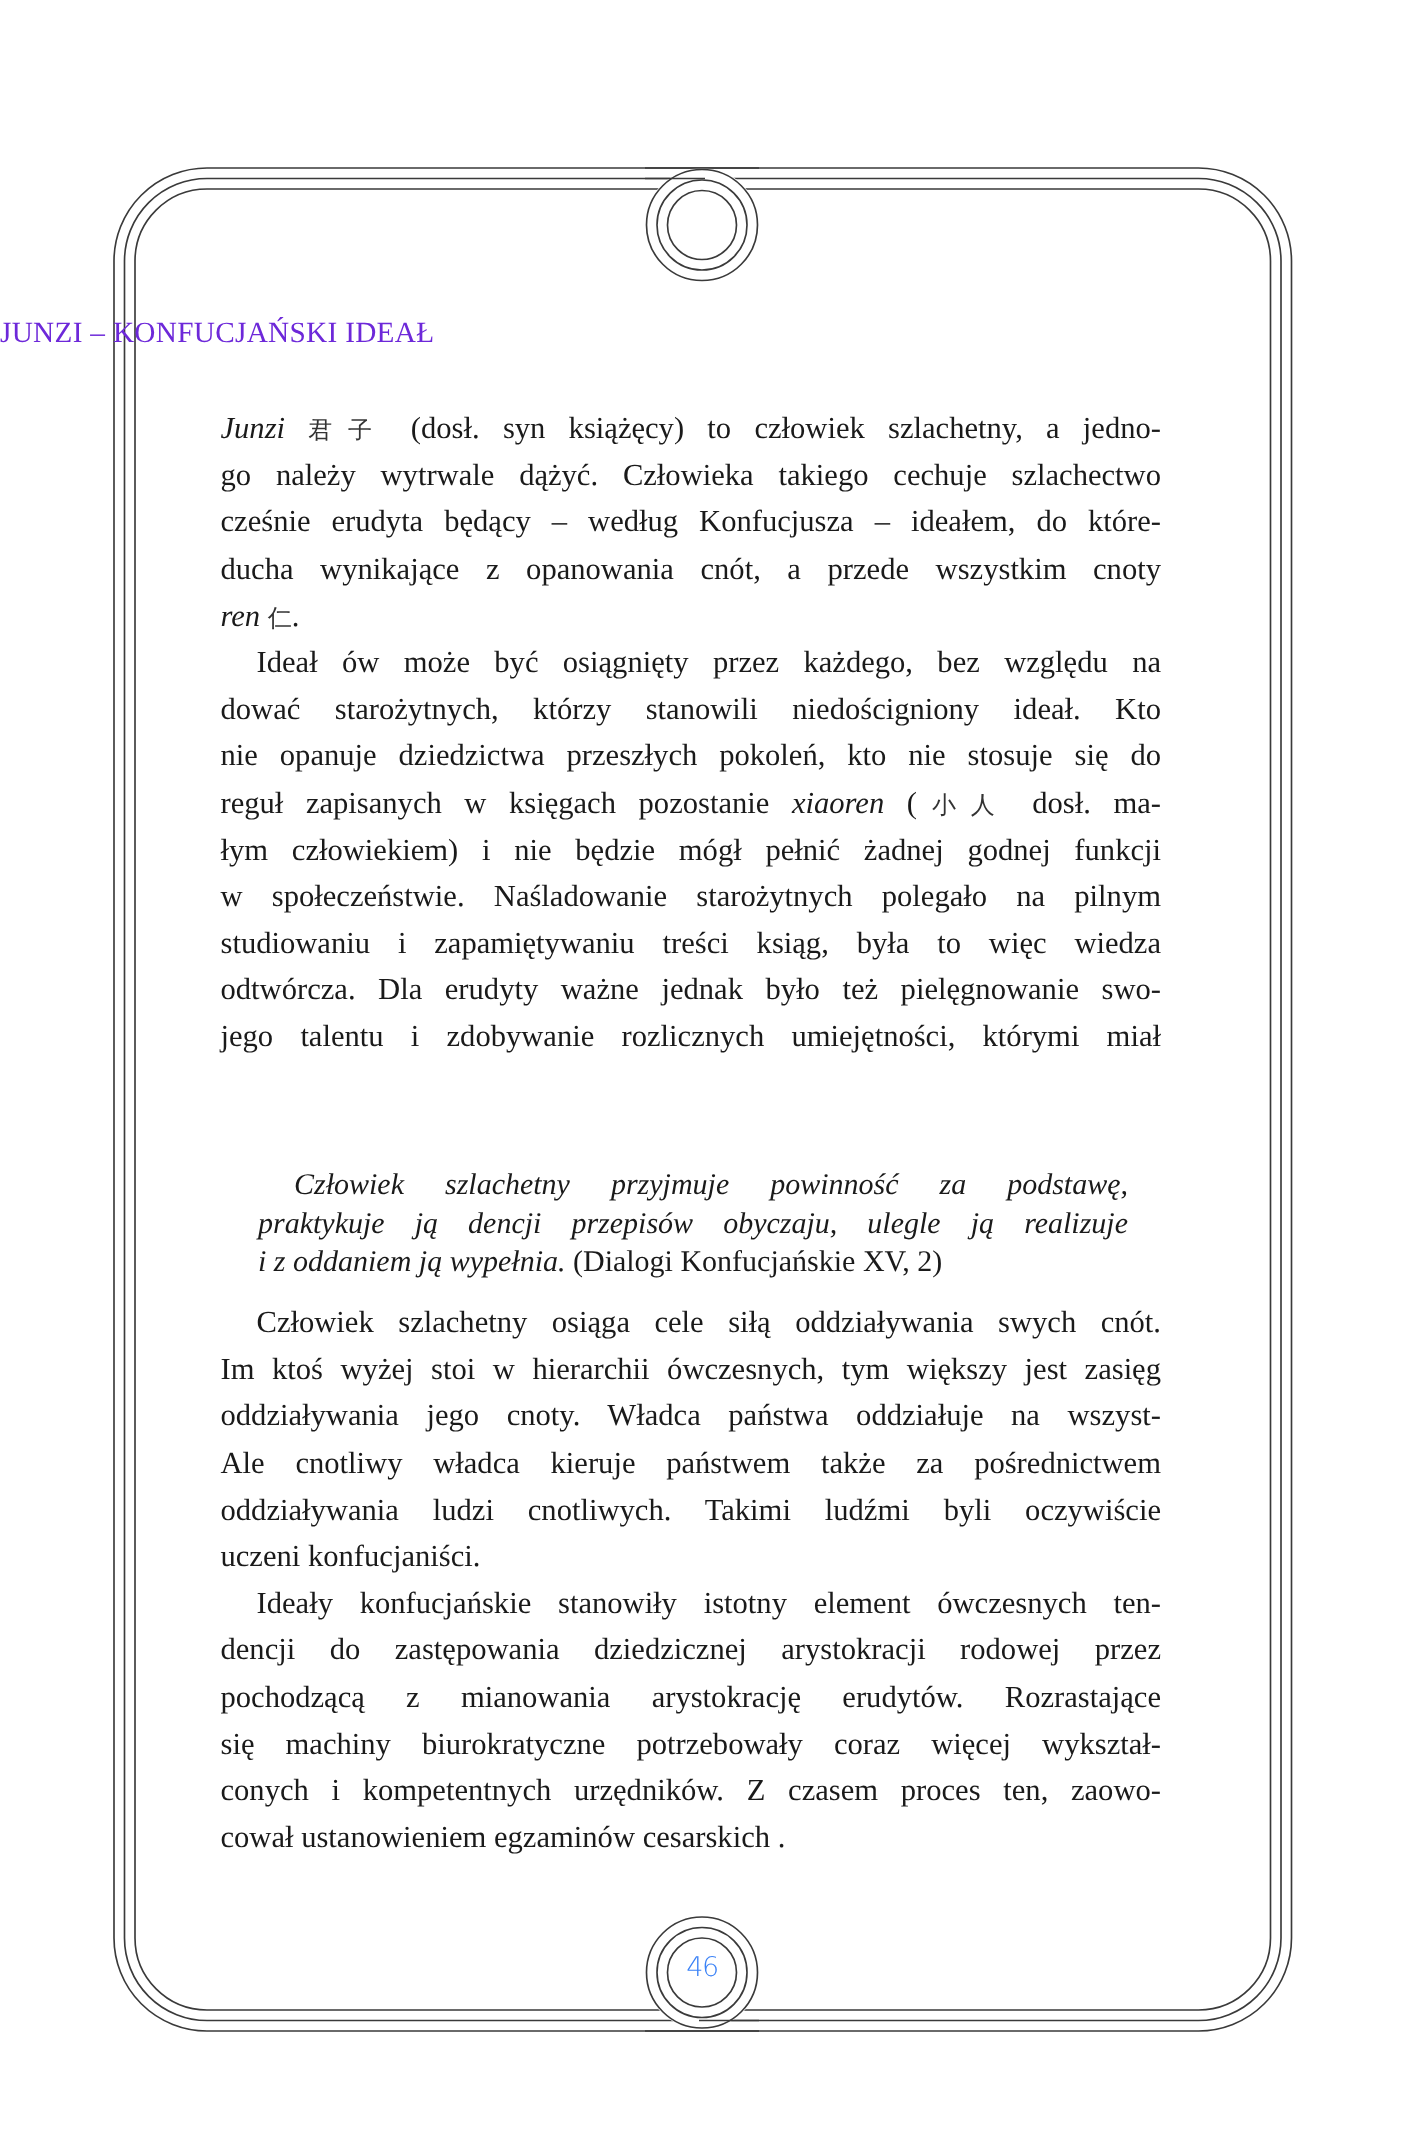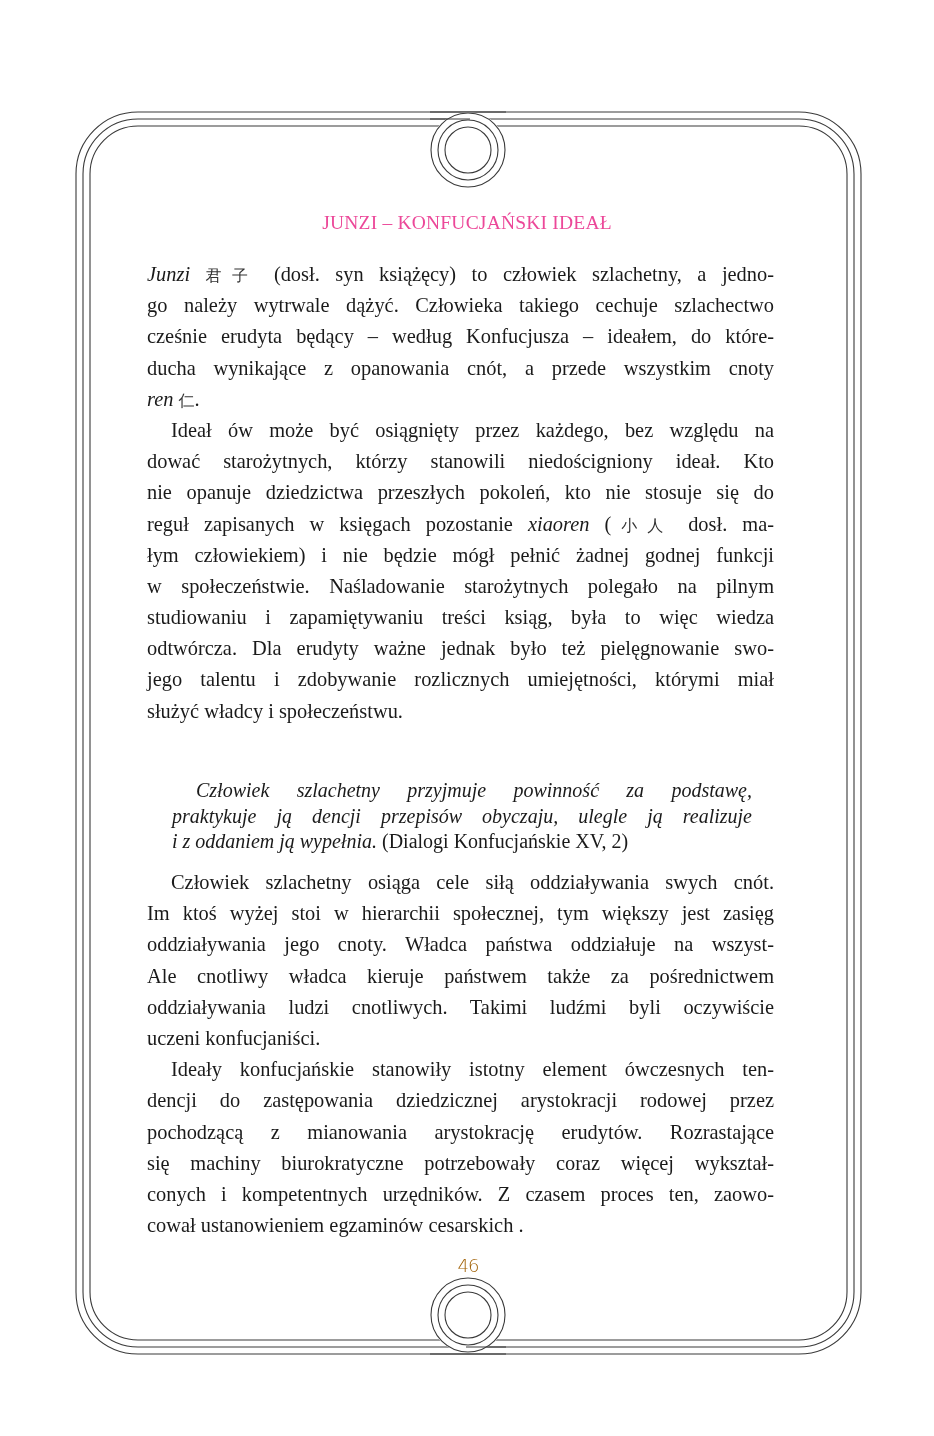--- a/index.html
+++ b/index.html
@@ -1,19 +1,19 @@
 <!DOCTYPE html>
 <html><head>
 <meta charset="utf-8">
 <style>
   html, body { margin:0; padding:0; background:#ffffff; }
   body { width:934px; height:1436px; position:relative; overflow:hidden; font-family:"Liberation Serif","DejaVu Serif",serif; color:#1a1a1a; }
   .frame { position:absolute; left:0; top:0; }
-  .page-number { position:absolute; left:448px; top:1255px; width:40px; text-align:center; font-family:"DejaVu Sans","Liberation Sans",sans-serif; font-weight:200; font-size:18px; color:#a16207; letter-spacing:-1px; }
-  .title { position:absolute; left:0; width:934px; top:212px; text-align:center; font-size:19.5px; letter-spacing:0.2px; color:#ec4899; }
+  .page-number { position:absolute; left:448px; top:1301px; width:40px; text-align:center; font-family:"DejaVu Sans","Liberation Sans",sans-serif; font-weight:200; font-size:18px; color:#3b82f6; letter-spacing:-1px; }
+  .title { position:absolute; left:0; width:934px; top:212px; text-align:left; font-size:19.5px; letter-spacing:0.2px; color:#6d28d9; }
   .body-text { position:absolute; left:147px; width:627px; font-size:20.4px; line-height:31.2px; }
   .line { display:block; white-space:nowrap; text-align:justify; text-align-last:justify; height:31.2px; }
   .line.last { text-align-last:left; }
   .indent { padding-left:24px; }
   em, .it { font-style:italic; }
   .quote { position:absolute; left:172px; width:580px; top:778px; font-size:20px; line-height:25.5px; }
   .quote .line { height:25.5px; }
   .cjk { font-family:"DejaVu Sans",sans-serif; font-size:16px; font-weight:200; color:#333; }
 </style>
 </head>
@@ -52,50 +52,49 @@
       <line x1="430" y1="1354" x2="506" y2="1354"></line>
       <line x1="466" y1="1347" x2="506" y2="1347"></line>
     </g>
   </g>
 </svg>
 
 <div class="page-number">46</div>
 
 <div class="title">JUNZI – KONFUCJAŃSKI IDEAŁ</div>
 
-<div class="body-text" id="block1" style="top:259px;">
+<div class="body-text" id="block1" style="top:271px;">
     <div>
       <span class="line"><span class="it">Junzi</span><span> </span><span class="cjk">君子</span><span> (dosł. syn książęcy) to człowiek szlachetny, a jedno-</span></span>
       <span class="line"><span>go należy wytrwale dążyć. Człowieka takiego cechuje szlachectwo</span></span>
       <span class="line"><span>cześnie erudyta będący – według Konfucjusza – ideałem, do które-</span></span>
       <span class="line"><span>ducha wynikające z opanowania cnót, a przede wszystkim cnoty</span></span>
       <span class="line last"><span class="it">ren</span><span> </span><span class="cjk">仁</span><span>.</span></span>
     </div>
     <div style="margin-top: 0px;">
       <span class="line indent"><span>Ideał ów może być osiągnięty przez każdego, bez względu na</span></span>
       <span class="line"><span>dować starożytnych, którzy stanowili niedościgniony ideał. Kto</span></span>
       <span class="line"><span>nie opanuje dziedzictwa przeszłych pokoleń, kto nie stosuje się do</span></span>
       <span class="line"><span>reguł zapisanych w księgach pozostanie </span><span class="it">xiaoren</span><span> (</span><span class="cjk">小人</span><span>  dosł. ma-</span></span>
       <span class="line"><span>łym człowiekiem) i nie będzie mógł pełnić żadnej godnej funkcji</span></span>
       <span class="line"><span>w społeczeństwie. Naśladowanie starożytnych polegało na pilnym</span></span>
       <span class="line"><span>studiowaniu i zapamiętywaniu treści ksiąg, była to więc wiedza</span></span>
       <span class="line"><span>odtwórcza. Dla erudyty ważne jednak było też pielęgnowanie swo-</span></span>
       <span class="line"><span>jego talentu i zdobywanie rozlicznych umiejętności, którymi miał</span></span>
-      <span class="line last"><span>służyć władcy i społeczeństwu.</span></span>
     </div>
   </div>
 <div class="quote" id="quoteblock">
     <span class="line indent"><span class="it">Człowiek szlachetny przyjmuje powinność za podstawę,</span></span>
     <span class="line"><span class="it">praktykuje ją dencji przepisów obyczaju, ulegle ją realizuje</span></span>
     <span class="line last"><span class="it">i z oddaniem ją wypełnia.</span><span> (Dialogi Konfucjańskie XV, 2)</span></span>
   </div>
 <div class="body-text" id="block2" style="top:867px;">
     <div>
       <span class="line indent"><span>Człowiek szlachetny osiąga cele siłą oddziaływania swych cnót.</span></span>
-      <span class="line"><span>Im ktoś wyżej stoi w hierarchii społecznej, tym większy jest zasięg</span></span>
+      <span class="line"><span>Im ktoś wyżej stoi w hierarchii ówczesnych, tym większy jest zasięg</span></span>
       <span class="line"><span>oddziaływania jego cnoty. Władca państwa oddziałuje na wszyst-</span></span>
       <span class="line"><span>Ale cnotliwy władca kieruje państwem także za pośrednictwem</span></span>
       <span class="line"><span>oddziaływania ludzi cnotliwych. Takimi ludźmi byli oczywiście</span></span>
       <span class="line last"><span>uczeni konfucjaniści.</span></span>
     </div>
     <div>
       <span class="line indent"><span>Ideały konfucjańskie stanowiły istotny element ówczesnych ten-</span></span>
       <span class="line"><span>dencji do zastępowania dziedzicznej arystokracji rodowej przez</span></span>
       <span class="line"><span>pochodzącą z mianowania arystokrację erudytów. Rozrastające</span></span>
       <span class="line"><span>się machiny biurokratyczne potrzebowały coraz więcej wykształ-</span></span>

